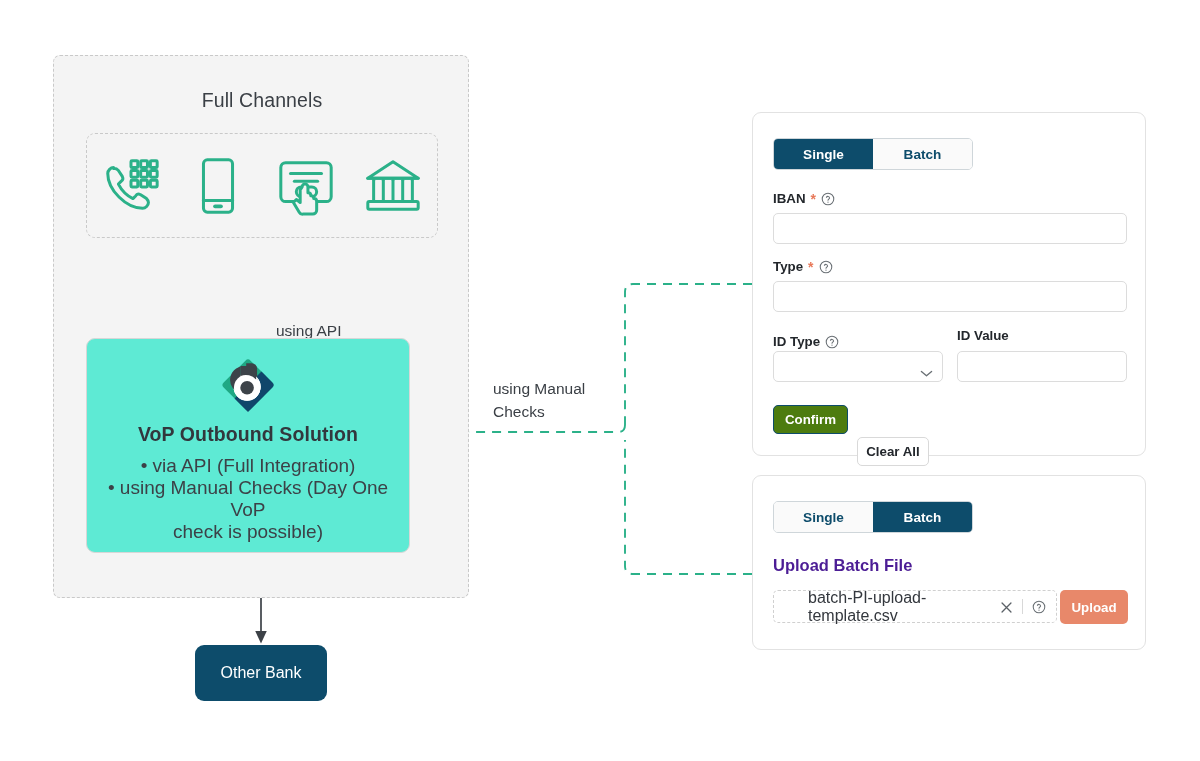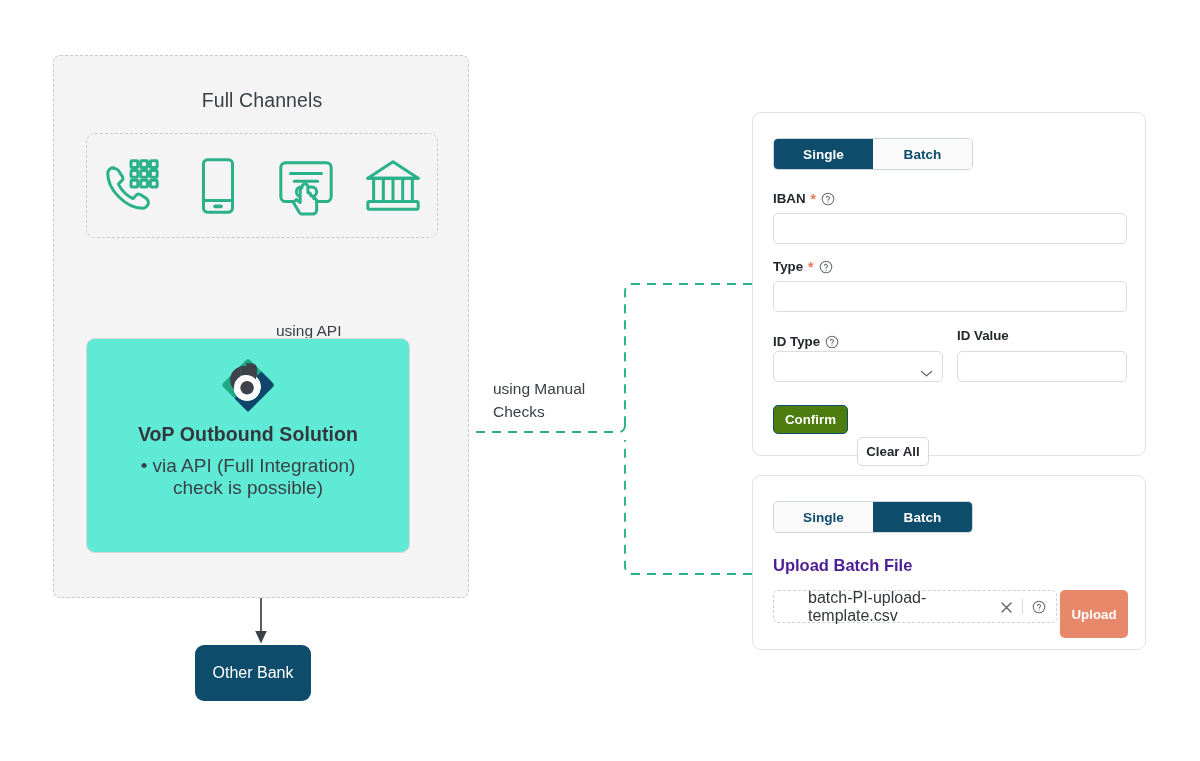--- a/index.html
+++ b/index.html
@@ -60,21 +60,21 @@
     font-size: 19.5px; font-weight: 700; color: #32373d; letter-spacing: .1px;
   }
   .vop-bullets {
     margin: 9px 14px 0;
     font-size: 19px; line-height: 22px; color: #3c4147;
   }
   .vop-bullets .b { display: block; }
 
   
   .other-bank {
-    position: absolute; left: 195px; top: 645px; width: 116px; height: 56px;
+    position: absolute; left: 195px; top: 645px; width: 132px; height: 56px;
     background: #0d4c6b;
     border-radius: 9px;
     color: #ffffff;
     font-size: 16px;
     display: flex; align-items: center; justify-content: center;
   }
 
   .manual-label {
     position: absolute; left: 493px; top: 377px;
     font-size: 15.5px; line-height: 23px; color: #3a3f45;
@@ -155,21 +155,21 @@
     position: absolute; left: 20px; top: 114px; width: 284px; height: 33px;
     border: 1.3px dashed #d0d0d0;
     border-radius: 5px;
     display: flex; align-items: center;
     padding: 0 10px;
   }
   .file-name { font-size: 16px; color: #33373d; flex: 1; padding-left: 24px; }
   .x-icon { width: 13px; height: 13px; cursor: pointer; }
   .divider-v { width: 1px; height: 15px; background: #d8d8d8; margin: 0 9px; }
   .btn-upload {
-    position: absolute; left: 307px; top: 114px; width: 68px; height: 48px;
+    position: absolute; left: 307px; top: 114px; width: 68px; height: 34px;
     background: #e8886a; color: #ffffff;
     border: 0; border-radius: 5px;
     font-size: 13.3px; font-weight: 700;
     display: flex; align-items: center; justify-content: center;
     cursor: pointer;
     font-family: "Liberation Sans", sans-serif;
   }
 </style>
 </head>
 <body>
@@ -267,20 +267,21 @@
         <circle cx="31" cy="34" r="15" fill="none" stroke="#3d4349" stroke-width="0"></circle>
         <path d="M24 12 h10 a8 8 0 0 1 8 8 v9 a15 15 0 1 0 -18 12 V12z" fill="#3d4349"></path>
         <circle cx="31" cy="35" r="14.5" fill="#ffffff"></circle>
         <path d="M24 11 h8 a9 9 0 0 1 9 9 v6 a15.5 15.5 0 0 0 -17 -4 z" fill="#3d4349"></path>
         <circle cx="31" cy="35" r="7.5" fill="#3d4349"></circle>
       </svg>
     </span>
     <div class="vop-title">VoP Outbound Solution</div>
     <div class="vop-bullets">
       <span class="b">• via API (Full Integration)</span>
+      <span class="b">• using Manual Checks (Day One VoP</span>
       <span class="b">check is possible)</span>
     </div>
   </div>
 
   <div class="other-bank">
     <span>Other Bank</span>
   </div>
 
   <div class="manual-label">using Manual
 Checks</div>

